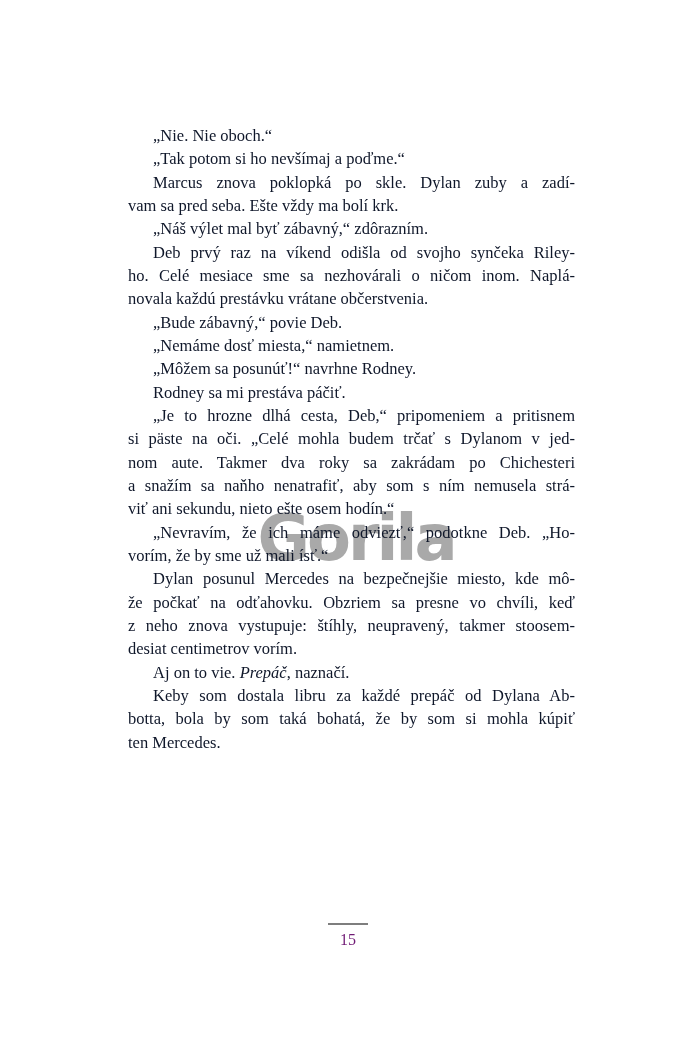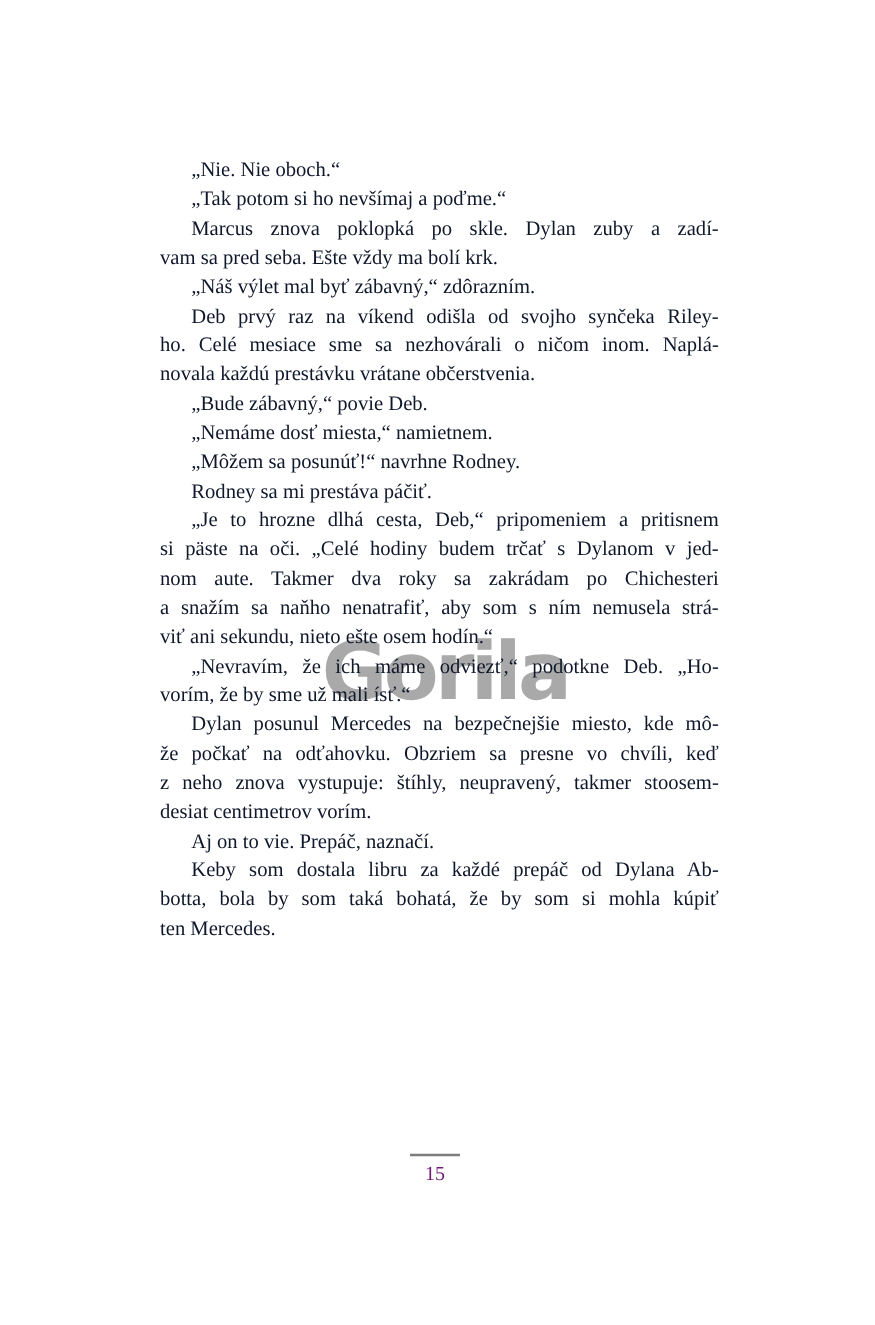--- a/index.html
+++ b/index.html
@@ -40,21 +40,21 @@
     height: 23.33px;
     line-height: 23.33px;
     overflow: hidden;
   }
   .line.plain { white-space: nowrap; }
   .line.justify {
     text-align: justify;
     text-align-last: justify;
   }
   .line.indent { padding-left: 25px; }
-  .italic { }
+  .italic { font-style: italic; }
   .footer {
     position: absolute;
     top: 923px;
     left: 0;
     width: 696px;
     text-align: center;
     z-index: 2;
   }
   .footer-rule {
     width: 40px;
@@ -81,21 +81,21 @@
       <div class="line plain"><span>vam sa pred seba. Ešte vždy ma bolí krk.</span></div>
       <div class="line plain indent"><span>„Náš výlet mal byť zábavný,“ zdôrazním.</span></div>
       <div class="line justify indent"><span>Deb prvý raz na víkend odišla od svojho synčeka Riley-</span></div>
       <div class="line justify"><span>ho. Celé mesiace sme sa nezhovárali o ničom inom. Naplá-</span></div>
       <div class="line plain"><span>novala každú prestávku vrátane občerstvenia.</span></div>
       <div class="line plain indent"><span>„Bude zábavný,“ povie Deb.</span></div>
       <div class="line plain indent"><span>„Nemáme dosť miesta,“ namietnem.</span></div>
       <div class="line plain indent"><span>„Môžem sa posunúť!“ navrhne Rodney.</span></div>
       <div class="line plain indent"><span>Rodney sa mi prestáva páčiť.</span></div>
       <div class="line justify indent"><span>„Je to hrozne dlhá cesta, Deb,“ pripomeniem a pritisnem</span></div>
-      <div class="line justify"><span>si päste na oči. „Celé hodiny budem trčať s Dylanom v jed-</span></div>
+      <div class="line justify"><span>si päste na oči. „Celé mohla budem trčať s Dylanom v jed-</span></div>
       <div class="line justify"><span>nom aute. Takmer dva roky sa zakrádam po Chichesteri</span></div>
       <div class="line justify"><span>a snažím sa naňho nenatrafiť, aby som s ním nemusela strá-</span></div>
       <div class="line plain"><span>viť ani sekundu, nieto ešte osem hodín.“</span></div>
       <div class="line justify indent"><span>„Nevravím, že ich máme odviezť,“ podotkne Deb. „Ho-</span></div>
       <div class="line plain"><span>vorím, že by sme už mali ísť.“</span></div>
       <div class="line justify indent"><span>Dylan posunul Mercedes na bezpečnejšie miesto, kde mô-</span></div>
       <div class="line justify"><span>že počkať na odťahovku. Obzriem sa presne vo chvíli, keď</span></div>
       <div class="line justify"><span>z neho znova vystupuje: štíhly, neupravený, takmer stoosem-</span></div>
       <div class="line plain"><span>desiat centimetrov vorím.</span></div>
       <div class="line plain indent"><span>Aj on to vie. </span><span class="italic">Prepáč</span><span>, naznačí.</span></div>

